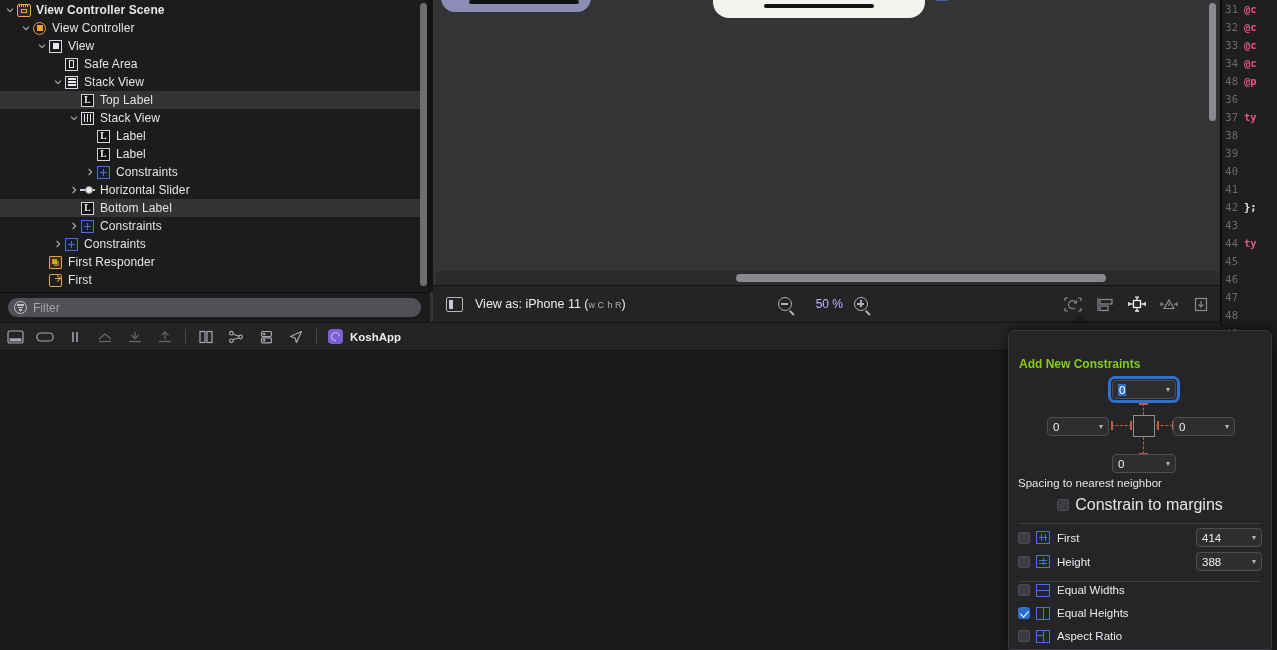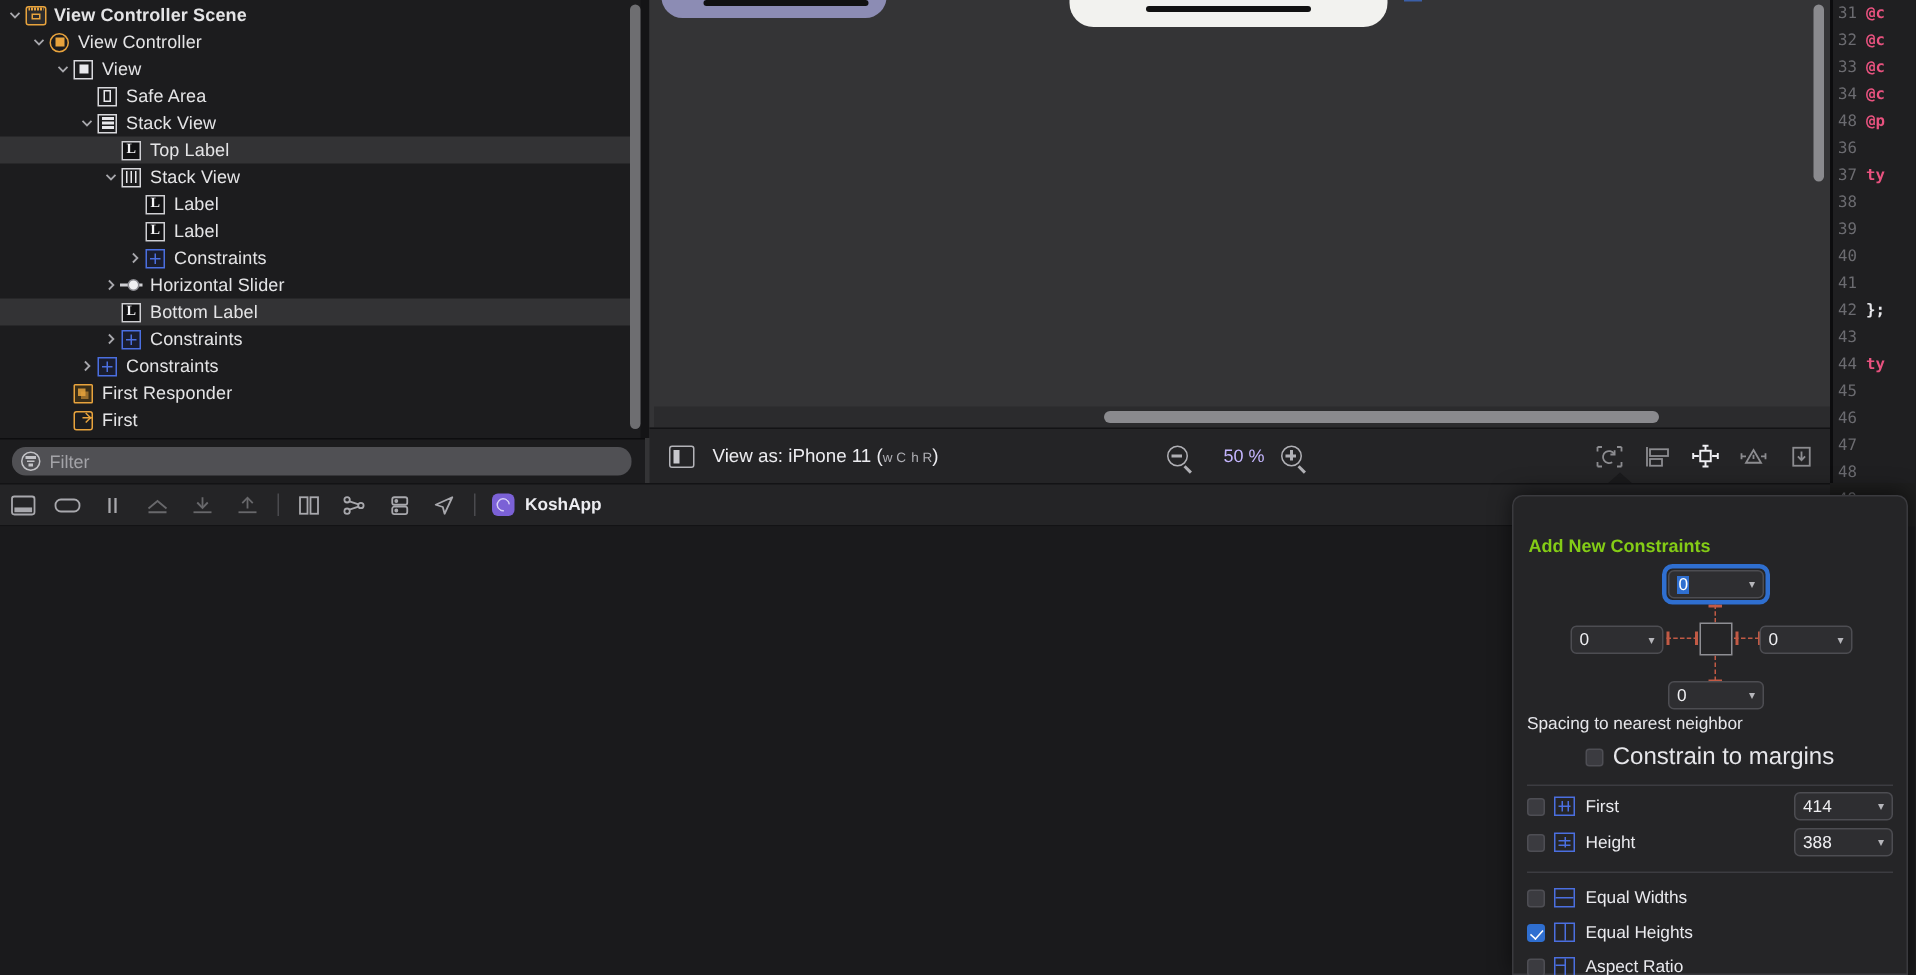--- a/index.html
+++ b/index.html
@@ -189,21 +189,21 @@
   .cb-label { color:#e6e6ea; font-size:16px; }
   .hr { height:1px; background:#3c3c41; margin:9px 0 0 0; }
   .dimrow { display:flex; align-items:center; height:21px; margin-top:3px; }
   .dimrow .badge { width:14px; height:13px; margin:0 7px 0 6px; border:1.4px solid #4b6fe0; position:relative; flex:0 0 14px; }
   .dimrow .badge.w:before { content:''; position:absolute; left:2px; right:2px; top:5px; height:1.3px; background:#4b6fe0; }
   .dimrow .badge.w:after { content:''; position:absolute; left:3.5px; right:3.5px; top:2px; bottom:2px; border-left:1.3px solid #4b6fe0; border-right:1.3px solid #4b6fe0; }
   .dimrow .badge.h:before { content:''; position:absolute; top:2px; bottom:2px; left:6px; width:1.3px; background:#4b6fe0; }
   .dimrow .badge.h:after { content:''; position:absolute; top:3.5px; bottom:3.5px; left:2px; right:2px; border-top:1.3px solid #4b6fe0; border-bottom:1.3px solid #4b6fe0; }
   .dimrow .name { color:#eaeaee; font-size:11.5px; flex:1; }
   .dimrow .numfield { width:66px; }
-  .eqrow { display:flex; align-items:flex-end; height:21px; margin-top:2px; }
+  .eqrow { display:flex; align-items:flex-start; height:21px; margin-top:2px; }
   .eqrow .badge2 { width:14px; height:13px; margin:0 7px 0 6px; border:1.4px solid #4b6fe0; position:relative; flex:0 0 14px; }
   .eqrow .badge2.ew:before { content:''; position:absolute; left:0; right:0; top:5.2px; height:1.3px; background:#4b6fe0; }
   .eqrow .badge2.eh:before { content:''; position:absolute; top:0; bottom:0; left:6px; width:1.3px; background:#4b6fe0; }
   .eqrow .badge2.ar:before { content:''; position:absolute; left:0; right:5px; top:0; bottom:0; border-right:1.3px solid #4b6fe0; }
   .eqrow .badge2.ar:after { content:''; position:absolute; left:0; right:5px; top:4px; height:1.3px; background:#4b6fe0; }
   .eqrow .name { color:#eaeaee; font-size:11.5px; }
   #add-btn { height:20px; margin-top:8px; background:#2f2f33; border:1px solid #55555b; border-radius:4px;
      display:flex; align-items:center; justify-content:center; color:#f4f4f7; font-size:11.5px; font-weight:bold; }
 </style>
 </head>

